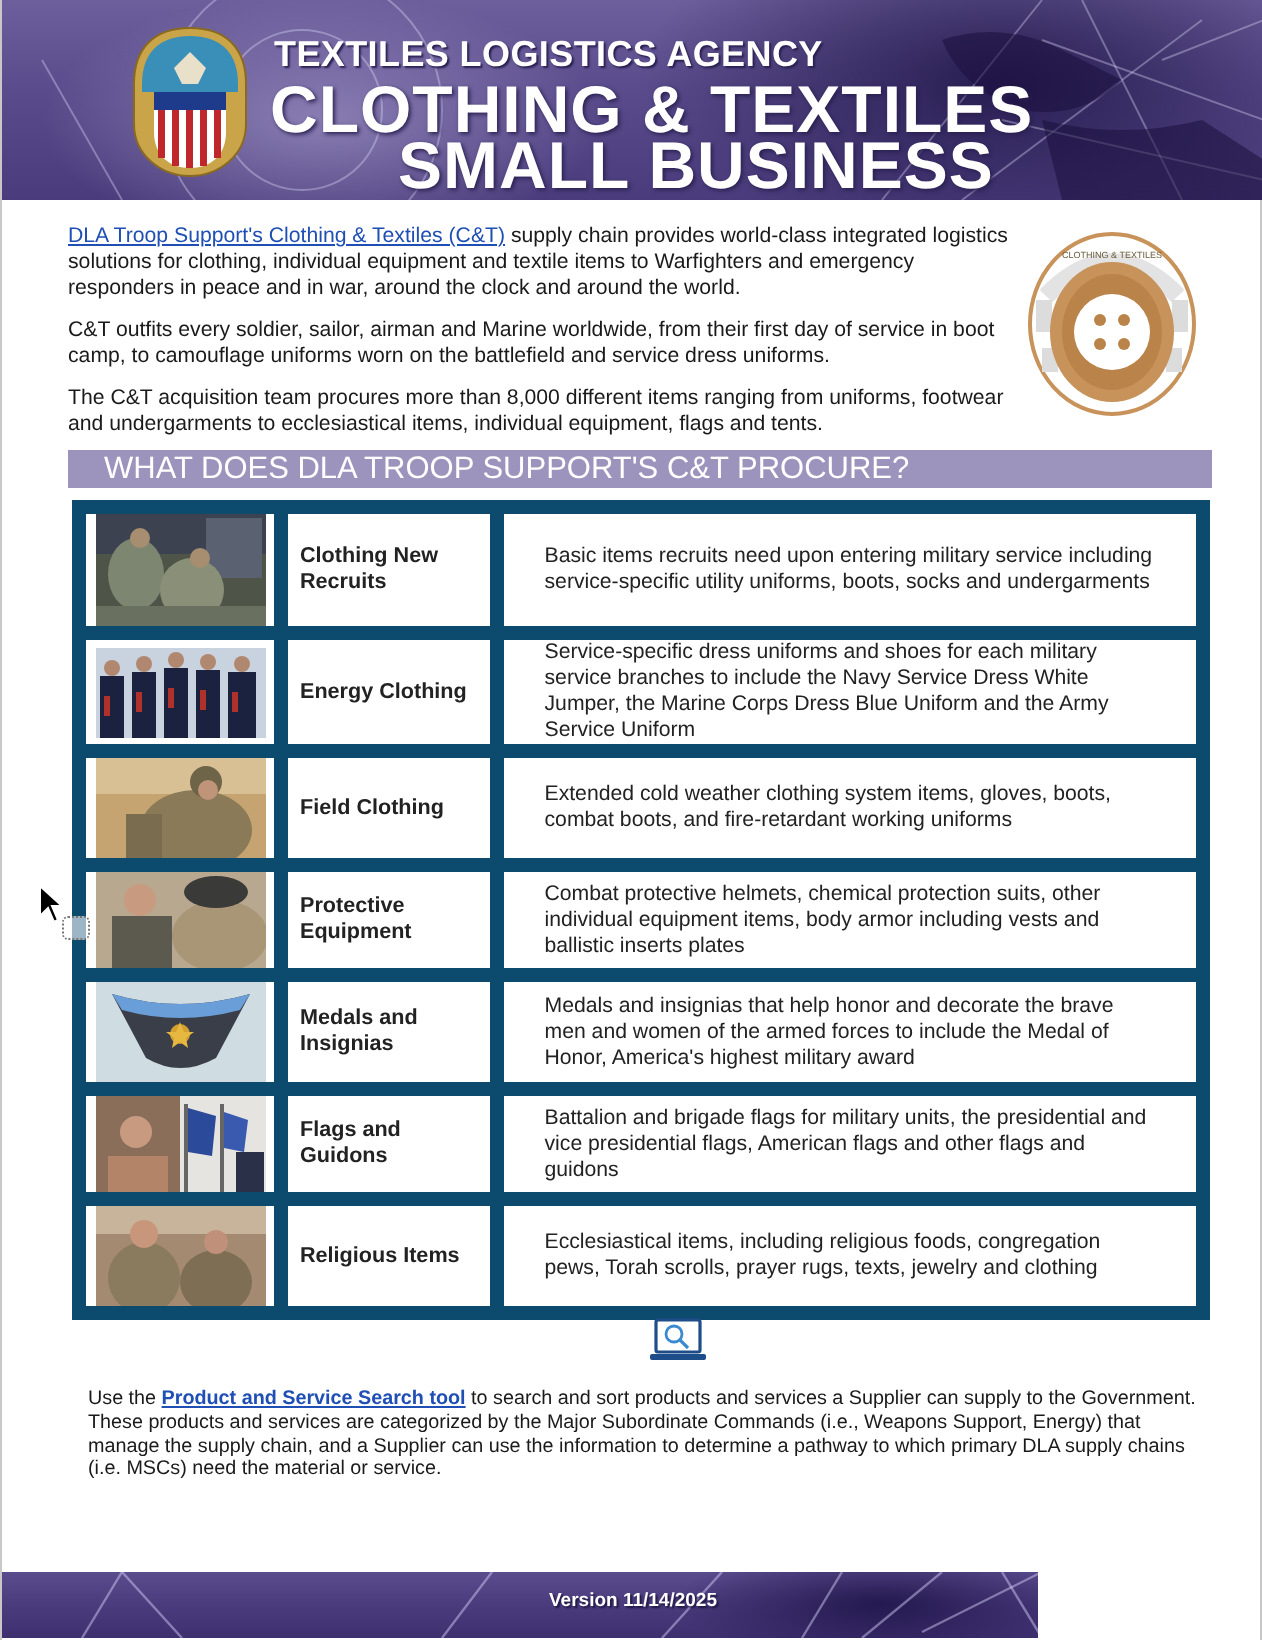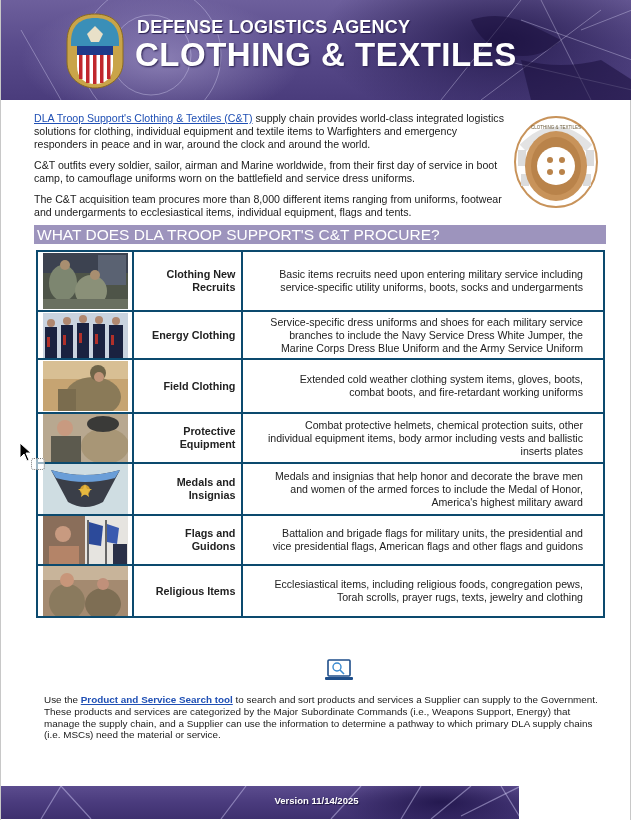--- a/index.html
+++ b/index.html
@@ -22,25 +22,25 @@
   .banner .title1 { position: absolute; left: 134px; top: 36px; color: #ffffff; font-weight: bold; font-size: 33px; letter-spacing: 0.5px; text-shadow: 1px 1px 2px #2a2050; white-space: nowrap; }
   .banner .title2 { position: absolute; left: 198px; top: 64px; color: #ffffff; font-weight: bold; font-size: 33px; letter-spacing: 0.5px; text-shadow: 1px 1px 2px #2a2050; white-space: nowrap; }
 
   
   .intro { position: absolute; left: 33px; top: 112px; width: 470px; font-size: 10.6px; line-height: 13px; }
   .intro p { margin-bottom: 8px; }
   .intro a { color: #1f4fb4; text-decoration: underline; }
   .badge-logo { position: absolute; left: 512px; top: 112px; width: 84px; width: 86px; height: 96px; }
 
   
-  .section-bar { position: absolute; left: 33px; top: 225px; width: 572px; height: 19px; background: #9d94bd; color: #ffffff; font-size: 15.5px; line-height: 19px; padding-left: 3px; white-space: nowrap; }
+  .section-bar { position: absolute; left: 33px; top: 225px; width: 572px; height: 19px; background: #9d94bd; color: #ffffff; font-size: 15.5px; line-height: 19px; padding-left: 18px; white-space: nowrap; }
 
   
   .proc-table { position: absolute; left: 35px; top: 250px; width: 569px; border-collapse: collapse; }
-  .proc-table td { border: 2px solid #0c4a6e; font-size: 10.6px; line-height: 13px; text-align: right; vertical-align: middle; }
+  .proc-table td { border: 7px solid #0c4a6e; font-size: 10.6px; line-height: 13px; text-align: left; vertical-align: middle; }
   .proc-table td.img-cell { width: 94px; padding: 0 4px 0 5px; }
   .proc-table td.cat { width: 110px; font-weight: bold; font-size: 10.8px; color: #222; padding: 0 6px; }
   .proc-table td.desc { width: 365px; padding: 0 20px; color: #222; }
   .thumb { display: block; width: 85px; margin: 0 auto; }
 
   
   .search-title { position: absolute; left: 43px; top: 657px; font-size: 19.5px; font-weight: bold; color: #1a1a1a; white-space: nowrap; }
   .search-icon-wrap { position: absolute; left: 324px; top: 659px; width: 28px; height: 22px; }
   .search-body { position: absolute; left: 43px; top: 694px; width: 560px; font-size: 9.9px; line-height: 11.8px; color: #1a1a1a; }
   .search-body a { color: #1f4fb4; text-decoration: underline; font-weight: bold; }
@@ -89,22 +89,23 @@
       <path d="M12 43 L48 43 L48 54 C48 66 40 72 30 72 C20 72 12 66 12 54 Z" fill="#ffffff"></path>
       <g fill="#c0272d">
         <rect x="14" y="43" width="3.5" height="24"></rect>
         <rect x="21" y="43" width="3.5" height="28"></rect>
         <rect x="28" y="43" width="3.5" height="29"></rect>
         <rect x="35" y="43" width="3.5" height="28"></rect>
         <rect x="42" y="43" width="3.5" height="24"></rect>
       </g>
     </svg>
 
-    <div class="agency">DEFENSE LOGISTICS AGENCY</div>
+    <div class="agency">TEXTILES LOGISTICS AGENCY</div>
     <div class="title1">CLOTHING &amp; TEXTILES</div>
+    <div class="title2">SMALL BUSINESS</div>
   </div>
 
   <div class="intro">
     <p><a href="#">DLA Troop Support's Clothing &amp; Textiles (C&amp;T)</a><span> supply chain provides world-class integrated logistics solutions for clothing, individual equipment and textile items to Warfighters and emergency responders in peace and in war, around the clock and around the world.</span></p>
     <p>C&amp;T outfits every soldier, sailor, airman and Marine worldwide, from their first day of service in boot camp, to camouflage uniforms worn on the battlefield and service dress uniforms.</p>
     <p>The C&amp;T acquisition team procures more than 8,000 different items ranging from uniforms, footwear and undergarments to ecclesiastical items, individual equipment, flags and tents.</p>
   </div>
 
   <svg class="badge-logo" viewBox="0 0 86 96">
     <ellipse cx="43" cy="50" rx="41" ry="45" fill="#ffffff" stroke="#c8935a" stroke-width="2"></ellipse>

